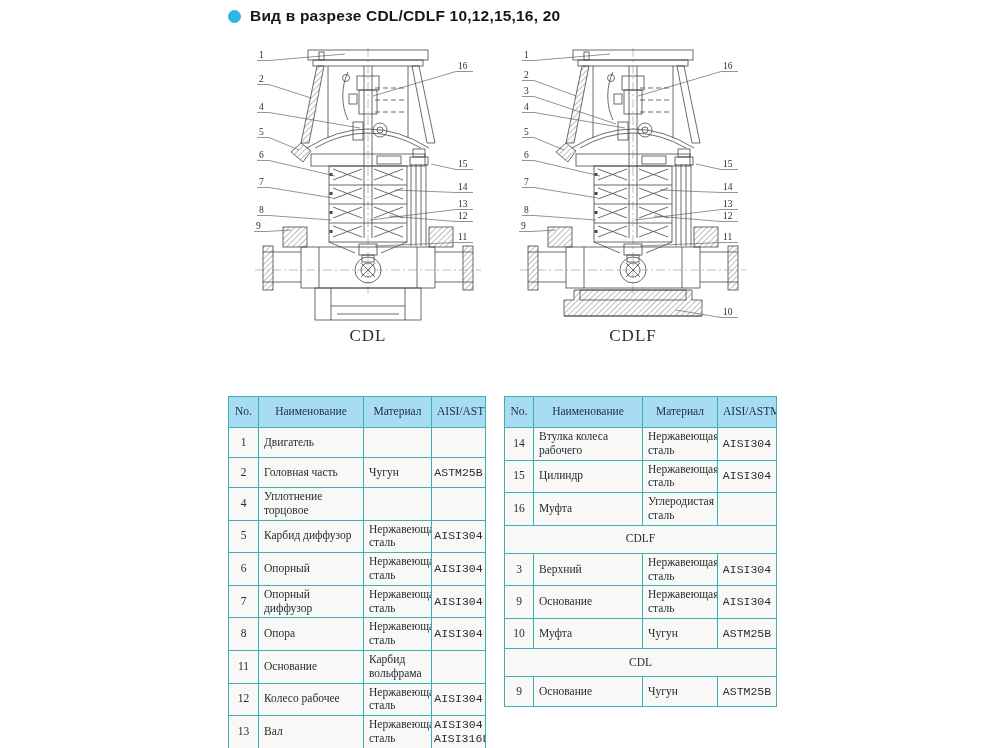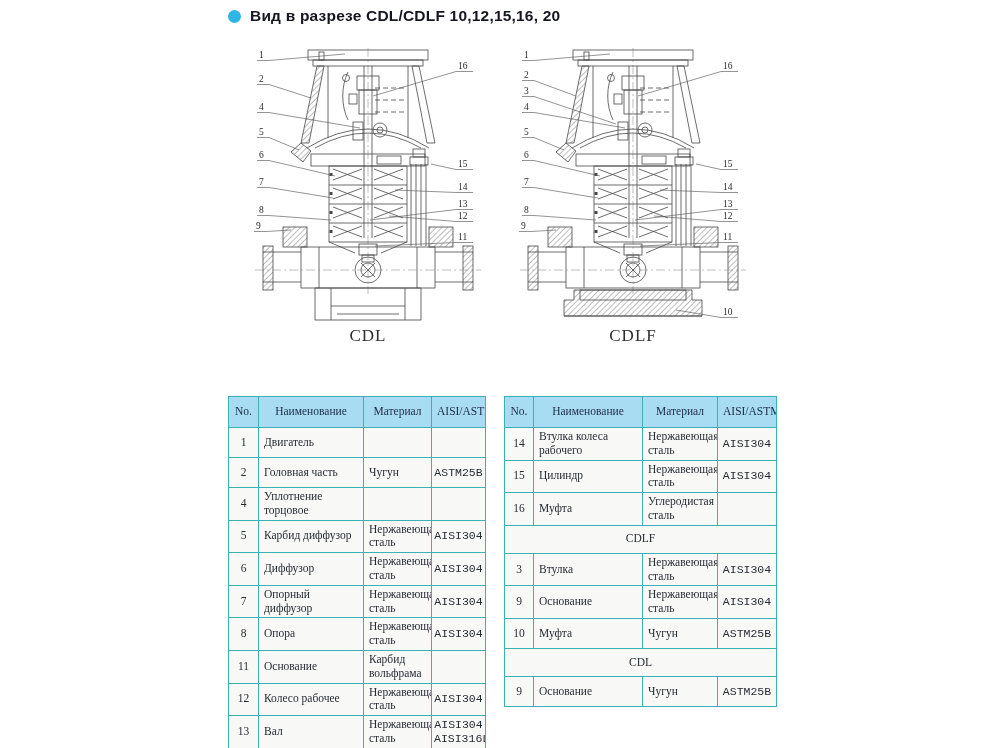--- a/index.html
+++ b/index.html
@@ -252,21 +252,21 @@
           <td class="c3"></td>
         </tr>
         <tr>
           <td class="c0">5</td>
           <td class="c1">Карбид диффузор</td>
           <td class="c2">Нержавеющая сталь</td>
           <td class="c3">AISI304</td>
         </tr>
         <tr>
           <td class="c0">6</td>
-          <td class="c1">Диффузор</td>
+          <td class="c1">Опорный</td>
           <td class="c2">Нержавеющая сталь</td>
           <td class="c3">AISI304</td>
         </tr>
         <tr>
           <td class="c0">7</td>
           <td class="c1">Опорный диффузор</td>
           <td class="c2">Нержавеющая сталь</td>
           <td class="c3">AISI304</td>
         </tr>
         <tr>
@@ -329,21 +329,21 @@
           <td class="c0">16</td>
           <td class="c1">Муфта</td>
           <td class="c2">Углеродистая сталь</td>
           <td class="c3"></td>
         </tr>
         <tr class="section-row">
           <td colspan="4">CDLF</td>
         </tr>
         <tr>
           <td class="c0">3</td>
-          <td class="c1">Втулка</td>
+          <td class="c1">Верхний</td>
           <td class="c2">Нержавеющая сталь</td>
           <td class="c3">AISI304</td>
         </tr>
         <tr>
           <td class="c0">9</td>
           <td class="c1">Основание</td>
           <td class="c2">Нержавеющая сталь</td>
           <td class="c3">AISI304</td>
         </tr>
         <tr>

